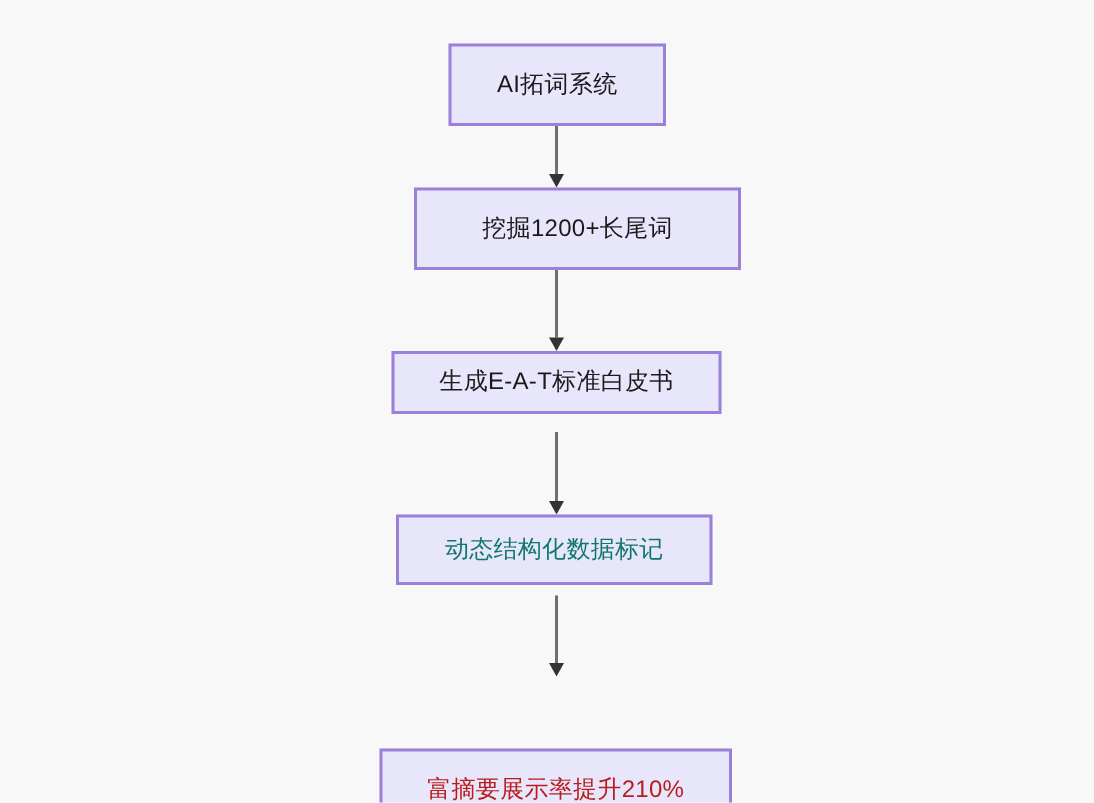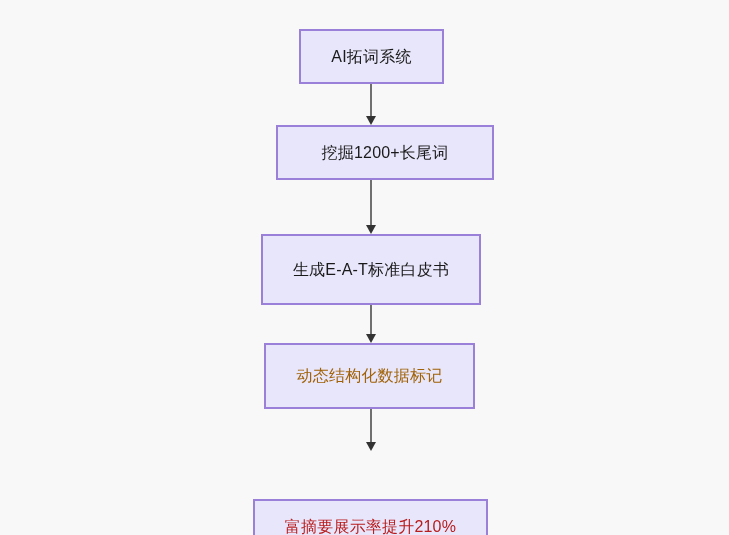--- a/index.html
+++ b/index.html
@@ -74,22 +74,22 @@
     <div class="edge" style="left: 371px; top: 397px;">
       <div class="edge-line" style="height: 45px; background: rgb(112, 112, 112);"></div>
       <div class="edge-head" style="top: 45px; border-top-color: rgb(51, 51, 51);"></div>
     </div>
     <div class="node" style="left: 299px; top: 15px; width: 145px; height: 55px; background: rgb(232, 230, 251); border-color: rgb(154, 128, 216); color: rgb(26, 26, 26); margin-top: 14px;">
       <span>AI拓词系统</span>
     </div>
     <div class="node" style="left: 276px; top: 125px; width: 218px; height: 55px; background: rgb(232, 230, 251); border-color: rgb(154, 128, 216); color: rgb(26, 26, 26);">
       <span>挖掘1200+长尾词</span>
     </div>
-    <div class="node" style="left: 261px; top: 234px; width: 220px; height: 71px; background: rgb(232, 230, 251); border-color: rgb(154, 128, 216); color: rgb(26, 26, 26);">
+    <div class="node" style="left: 261px; top: 234px; width: 220px; height: 42px; background: rgb(232, 230, 251); border-color: rgb(154, 128, 216); color: rgb(26, 26, 26);">
       <span>生成E-A-T标准白皮书</span>
     </div>
-    <div class="node" style="left: 264px; top: 343px; width: 211px; height: 66px; background: rgb(232, 230, 251); border-color: rgb(154, 128, 216); color: #a16207;">
+    <div class="node" style="left: 264px; top: 343px; width: 211px; height: 47px; background: rgb(232, 230, 251); border-color: rgb(154, 128, 216); color: #0f766e;">
       <span>动态结构化数据标记</span>
     </div>
     <div class="node" style="left: 253px; top: 451px; width: 235px; height: 55px; background: rgb(232, 230, 251); border-color: rgb(154, 128, 216); color: #b91c1c; margin-top: 48px;">
       <span>富摘要展示率提升210%</span>
     </div>
   </div>
 
 </body></html>

